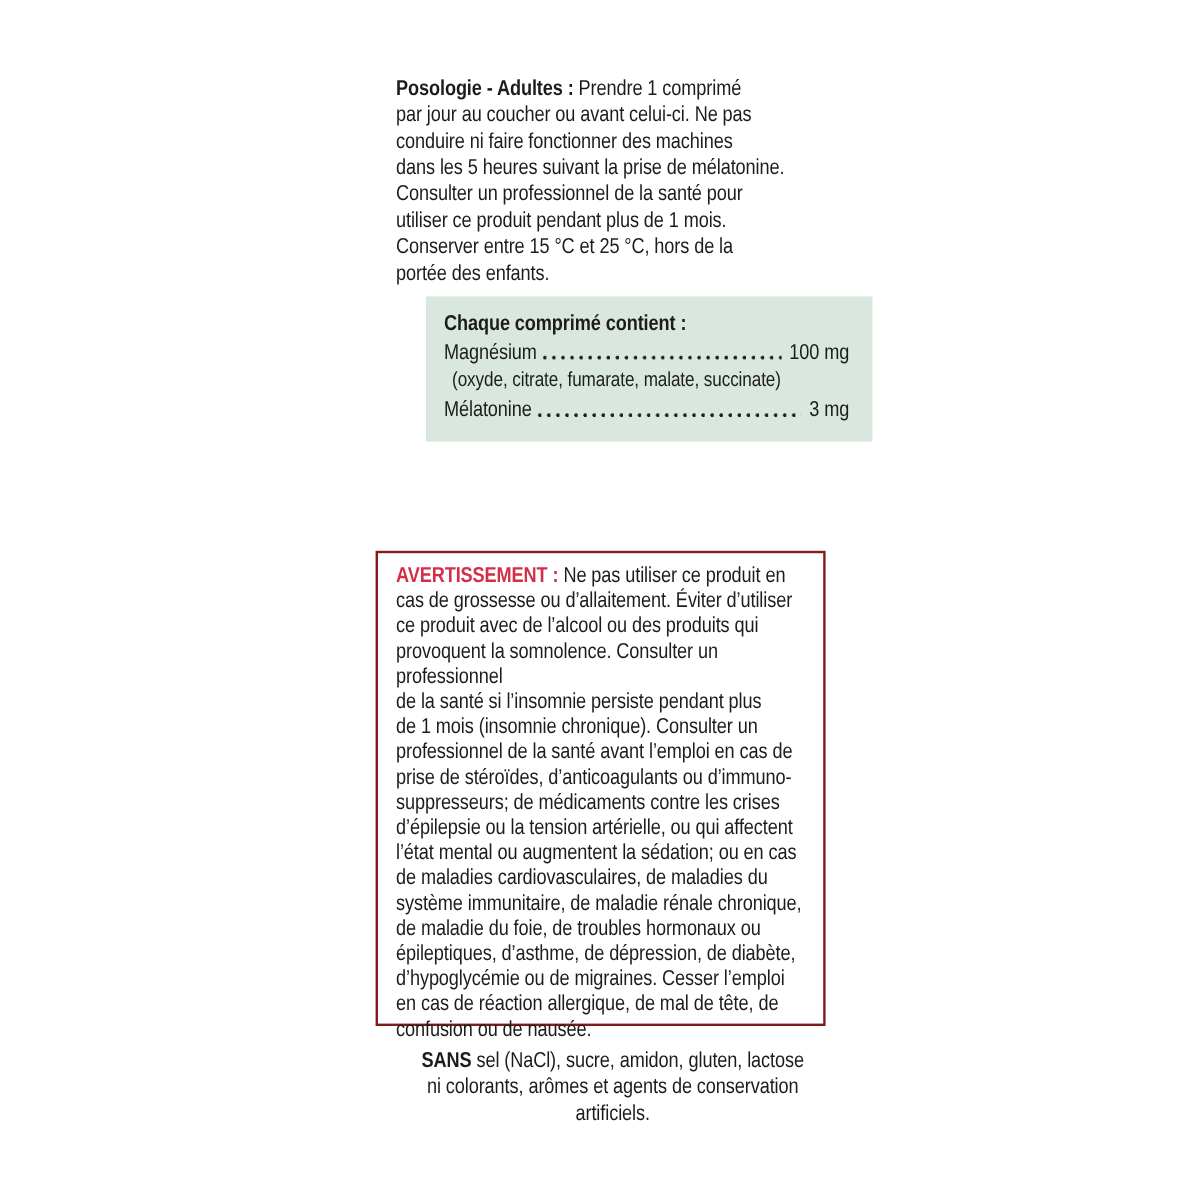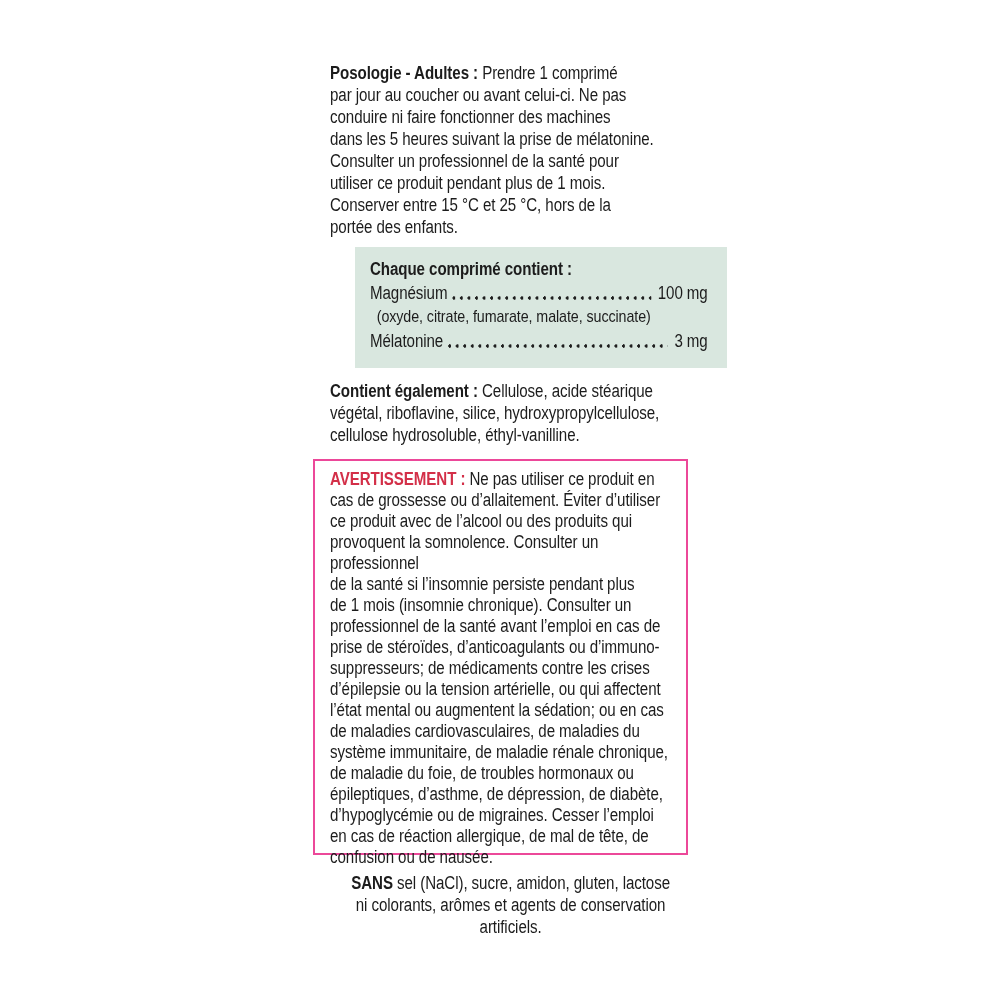--- a/index.html
+++ b/index.html
@@ -48,21 +48,21 @@
     background-image: radial-gradient(circle at 2px 3px, #1d1d1d 1.5px, transparent 1.9px);
     background-size: 9px 6px;
     background-repeat: repeat-x;
   }
 
   
   .warning-box {
     position: absolute;
     left: 313px; top: 459px;
     width: 375px; height: 396px;
-    border: 2px solid #ec4899;
+    border: 2px solid #7f1d1d;
     background: #ffffff;
     padding: 8px 0 0 15px;
   }
   .warning-box .txt { width: 423px; line-height: 21px; }
   .warn-head { color: #d32f48; font-weight: bold; }
 </style>
 </head>
 <body>
 
 <div class="page">
@@ -88,25 +88,20 @@
       </div>
       <div class="g-sub">(oxyde, citrate, fumarate, malate, succinate)</div>
       <div class="g-row">
         <span>Mélatonine</span>
         <span class="leader"></span>
         <span>3 mg</span>
       </div>
     </div>
   </section>
 
-  <section class="sec-contient">
-    <p class="txt"><span class="b">Contient également : </span><span>Cellulose, acide stéarique
-végétal, riboflavine, silice, hydroxypropylcellulose,
-cellulose hydrosoluble, éthyl-vanilline.</span></p>
-  </section>
 
   <section class="warning-box">
     <p class="txt"><span class="b warn-head">AVERTISSEMENT : </span><span>Ne pas utiliser ce produit en
 cas de grossesse ou d’allaitement. Éviter d’utiliser
 ce produit avec de l’alcool ou des produits qui
 provoquent la somnolence. Consulter un professionnel
 de la santé si l’insomnie persiste pendant plus
 de 1 mois (insomnie chronique). Consulter un
 professionnel de la santé avant l’emploi en cas de
 prise de stéroïdes, d’anticoagulants ou d’immuno-

